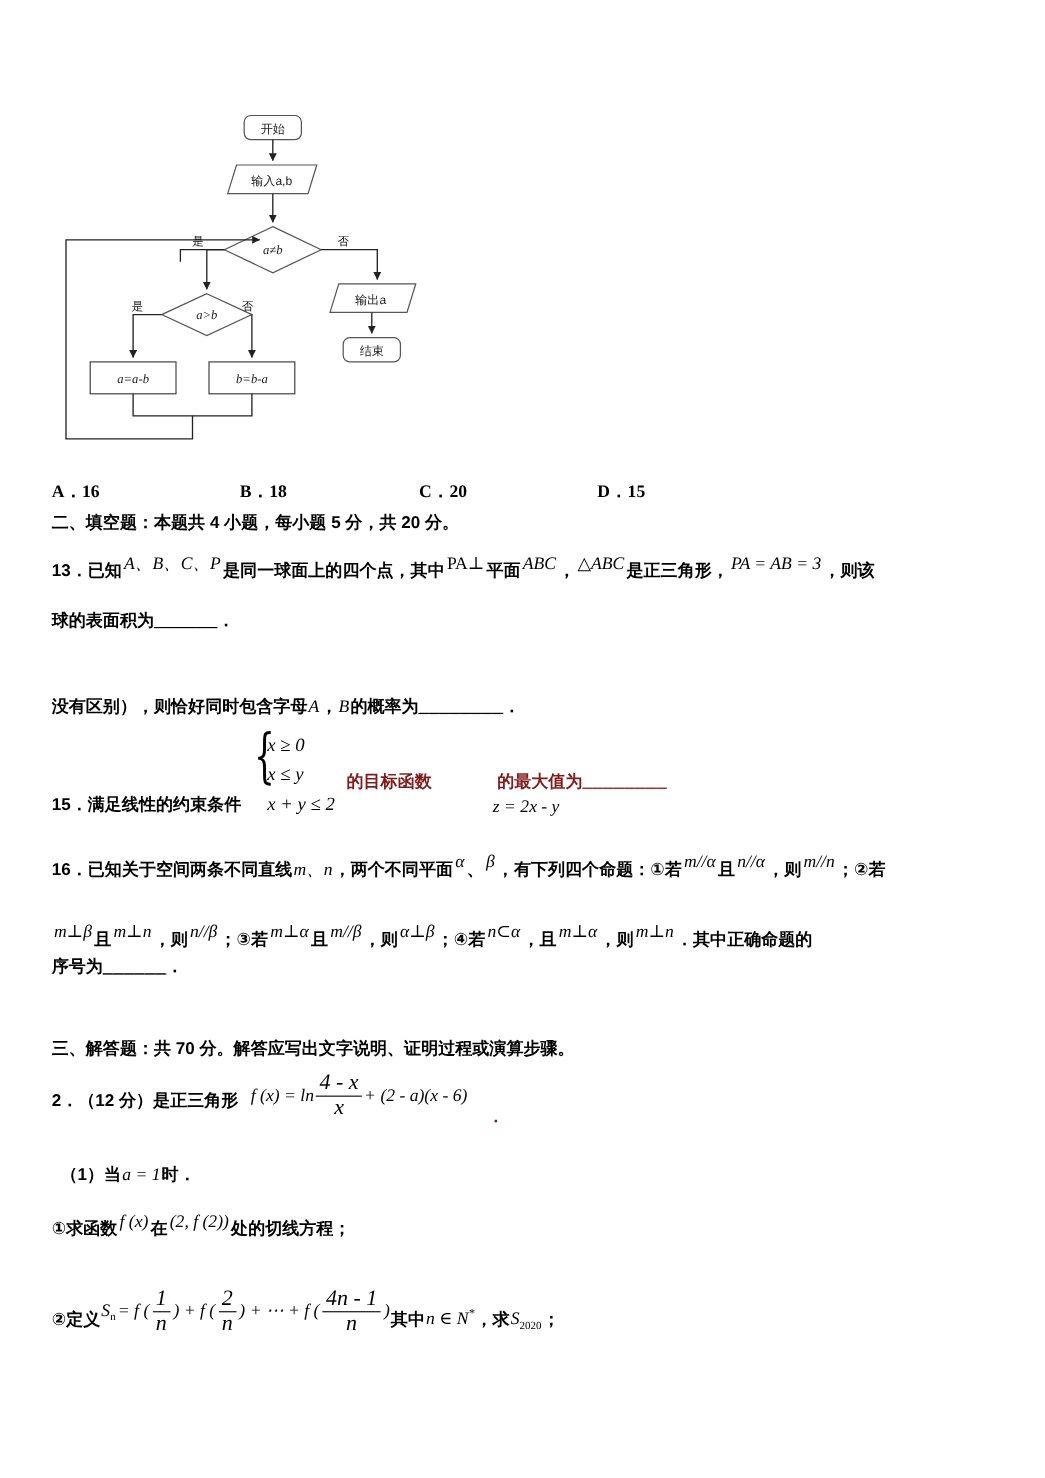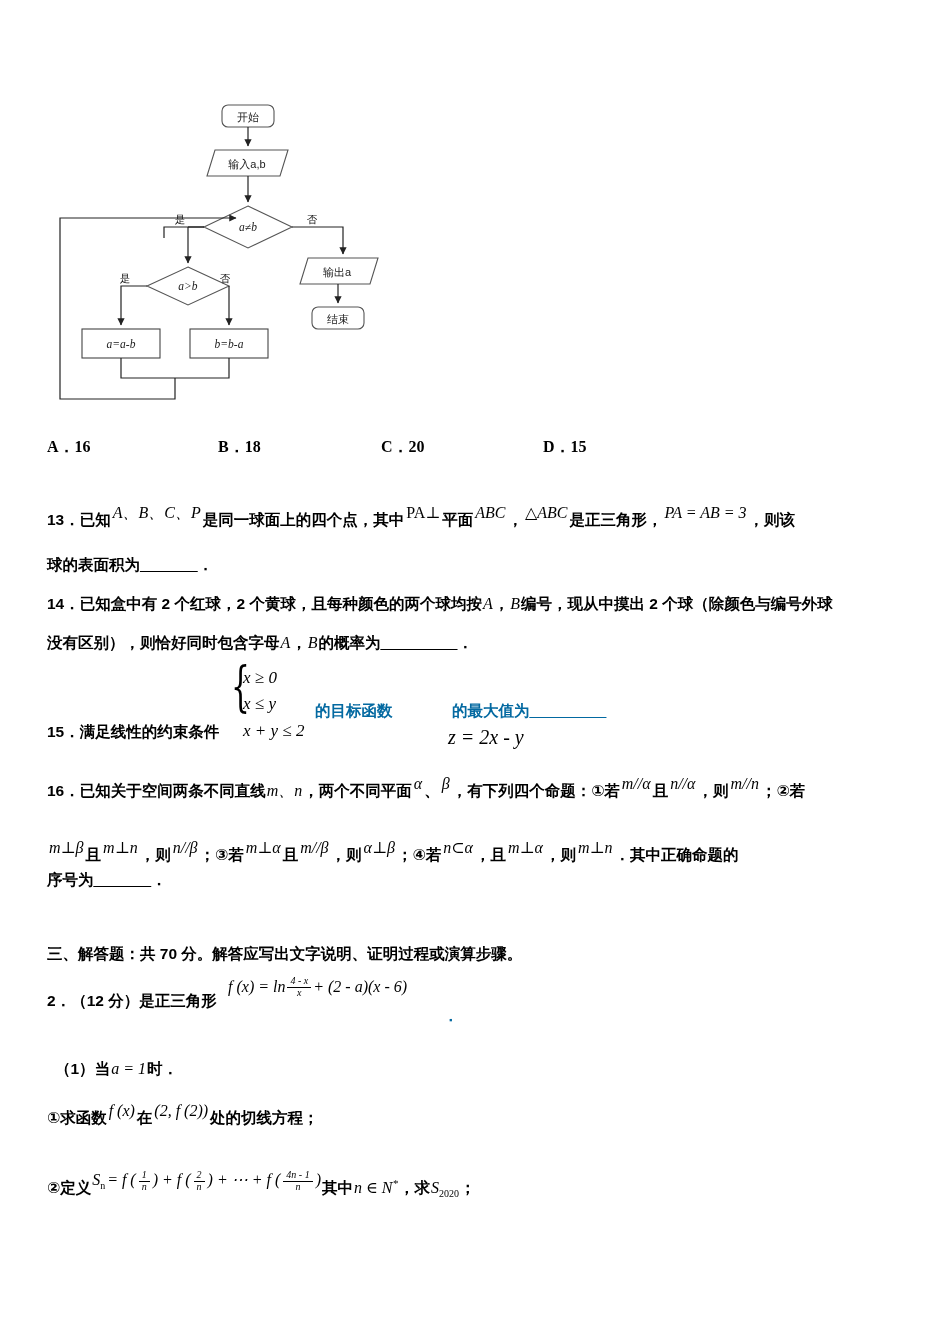--- a/index.html
+++ b/index.html
@@ -48,21 +48,21 @@
     font-size: 10.5px;
     fill: #111111;
   }
 
   
   .txt {
     position: absolute;
     font-family: "Liberation Sans", "DejaVu Sans", sans-serif;
     font-size: 15.5px;
     font-weight: bold;
-    color: #0369a1;
+    color: #7f1d1d;
     white-space: nowrap;
     line-height: 1;
   }
   .opt {
     position: absolute;
     font-family: "Liberation Serif", "DejaVu Serif", serif;
     font-size: 16px;
     font-weight: bold;
     white-space: nowrap;
   }
@@ -104,21 +104,21 @@
   .blank-s { text-decoration: underline; letter-spacing: 1px; }
 
   
   .frac {
     display: inline-block;
     vertical-align: middle;
     text-align: center;
     font-family: "Liberation Serif", "DejaVu Serif", serif;
     font-style: italic;
     font-weight: normal;
-    font-size: 10px;
+    font-size: 20px;
     line-height: 1.08;
     padding: 0 2px;
     position: relative;
     top: -1px;
   }
   .frac .num { display: block; padding: 0 3px; }
   .frac .den { display: block; border-top: 1.1px solid #000; padding: 0 3px; }
 
   
   .system {
@@ -215,49 +215,47 @@
   <div class="opt" style="left:218px; top:437px;">
     <span>B．</span><span>18</span>
   </div>
   <div class="opt" style="left:381px; top:437px;">
     <span>C．</span><span>20</span>
   </div>
   <div class="opt" style="left:543px; top:437px;">
     <span>D．</span><span>15</span>
   </div>
 
+  <div class="row" style="top:468px;">二、填空题：本题共 4 小题，每小题 5 分，共 20 分。</div>
 
   <div class="row" style="top:512px;">
     <span>13．</span><span>已知</span><span class="m">A、B、C、P</span><span>是同一球面上的四个点，其中</span><span class="m upr">PA⊥</span><span>平面</span><span class="m">ABC</span><span>，</span><span class="m">△ABC</span><span>是正三角形，</span><span class="m">PA = AB = 3</span><span>，则该</span>
   </div>
   <div class="row" style="top:557px;">
     <span>球的表面积为</span><span class="blank-s">______</span><span>．</span>
   </div>
 
-  <div class="row" style="top:596px;">
-    <span>14．</span><span>已知盒中有 2 个红球，2 个黄球，且每种颜色的两个球均按</span><span class="m-inline">A</span><span>，</span><span class="m-inline">B</span><span>编号，现从中摸出 2 个球（除颜色与编号外球</span>
-  </div>
   <div class="row" style="top:635px;">
     <span>没有区别），则恰好同时包含字母</span><span class="m-inline">A</span><span>，</span><span class="m-inline">B</span><span>的概率为</span><span class="blank-s">________</span><span>．</span>
   </div>
 
   <div class="row" style="top:724px;">
     <span>15．</span><span>满足线性的约束条件</span>
   </div>
   <div class="brace" style="left:231px; top:660px;">{</div>
   <div class="system" style="left:243px; top:665px;">
     <div>x ≥ 0</div>
     <div>x ≤ y</div>
     <div>x + y ≤ 2</div>
   </div>
   <div class="txt" style="left:315px; top:703px;">的目标函数</div>
   <div class="txt" style="left:452px; top:703px;">
     <span>的最大值为</span><span class="blank-s">________</span>
   </div>
-  <div class="system" style="left:448px; top:722px; font-size:20px;">z = 2x - y</div>
+  <div class="system" style="left:448px; top:722px; font-size:16px;">z = 2x - y</div>
 
   <div class="row" style="top:783px;">
     <span>16．</span><span>已知关于空间两条不同直线</span><span class="m-inline">m、n</span><span>，两个不同平面</span><span class="m">α</span><span>、</span><span class="m">β</span><span>，有下列四个命题：</span><span>①若</span><span class="m">m//α</span><span>且</span><span class="m">n//α</span><span>，则</span><span class="m">m//n</span><span>；</span><span>②若</span>
   </div>
   <div class="row" style="top:847px;">
     <span class="m">m⊥β</span><span>且</span><span class="m">m⊥n</span><span>，则</span><span class="m">n//β</span><span>；</span><span>③若</span><span class="m">m⊥α</span><span>且</span><span class="m">m//β</span><span>，则</span><span class="m">α⊥β</span><span>；</span><span>④若</span><span class="m">n⊂α</span><span>，且</span><span class="m">m⊥α</span><span>，则</span><span class="m">m⊥n</span><span>．其中正确命题的</span>
   </div>
   <div class="row" style="top:872px;">
     <span>序号为</span><span class="blank-s">______</span><span>．</span>
   </div>

